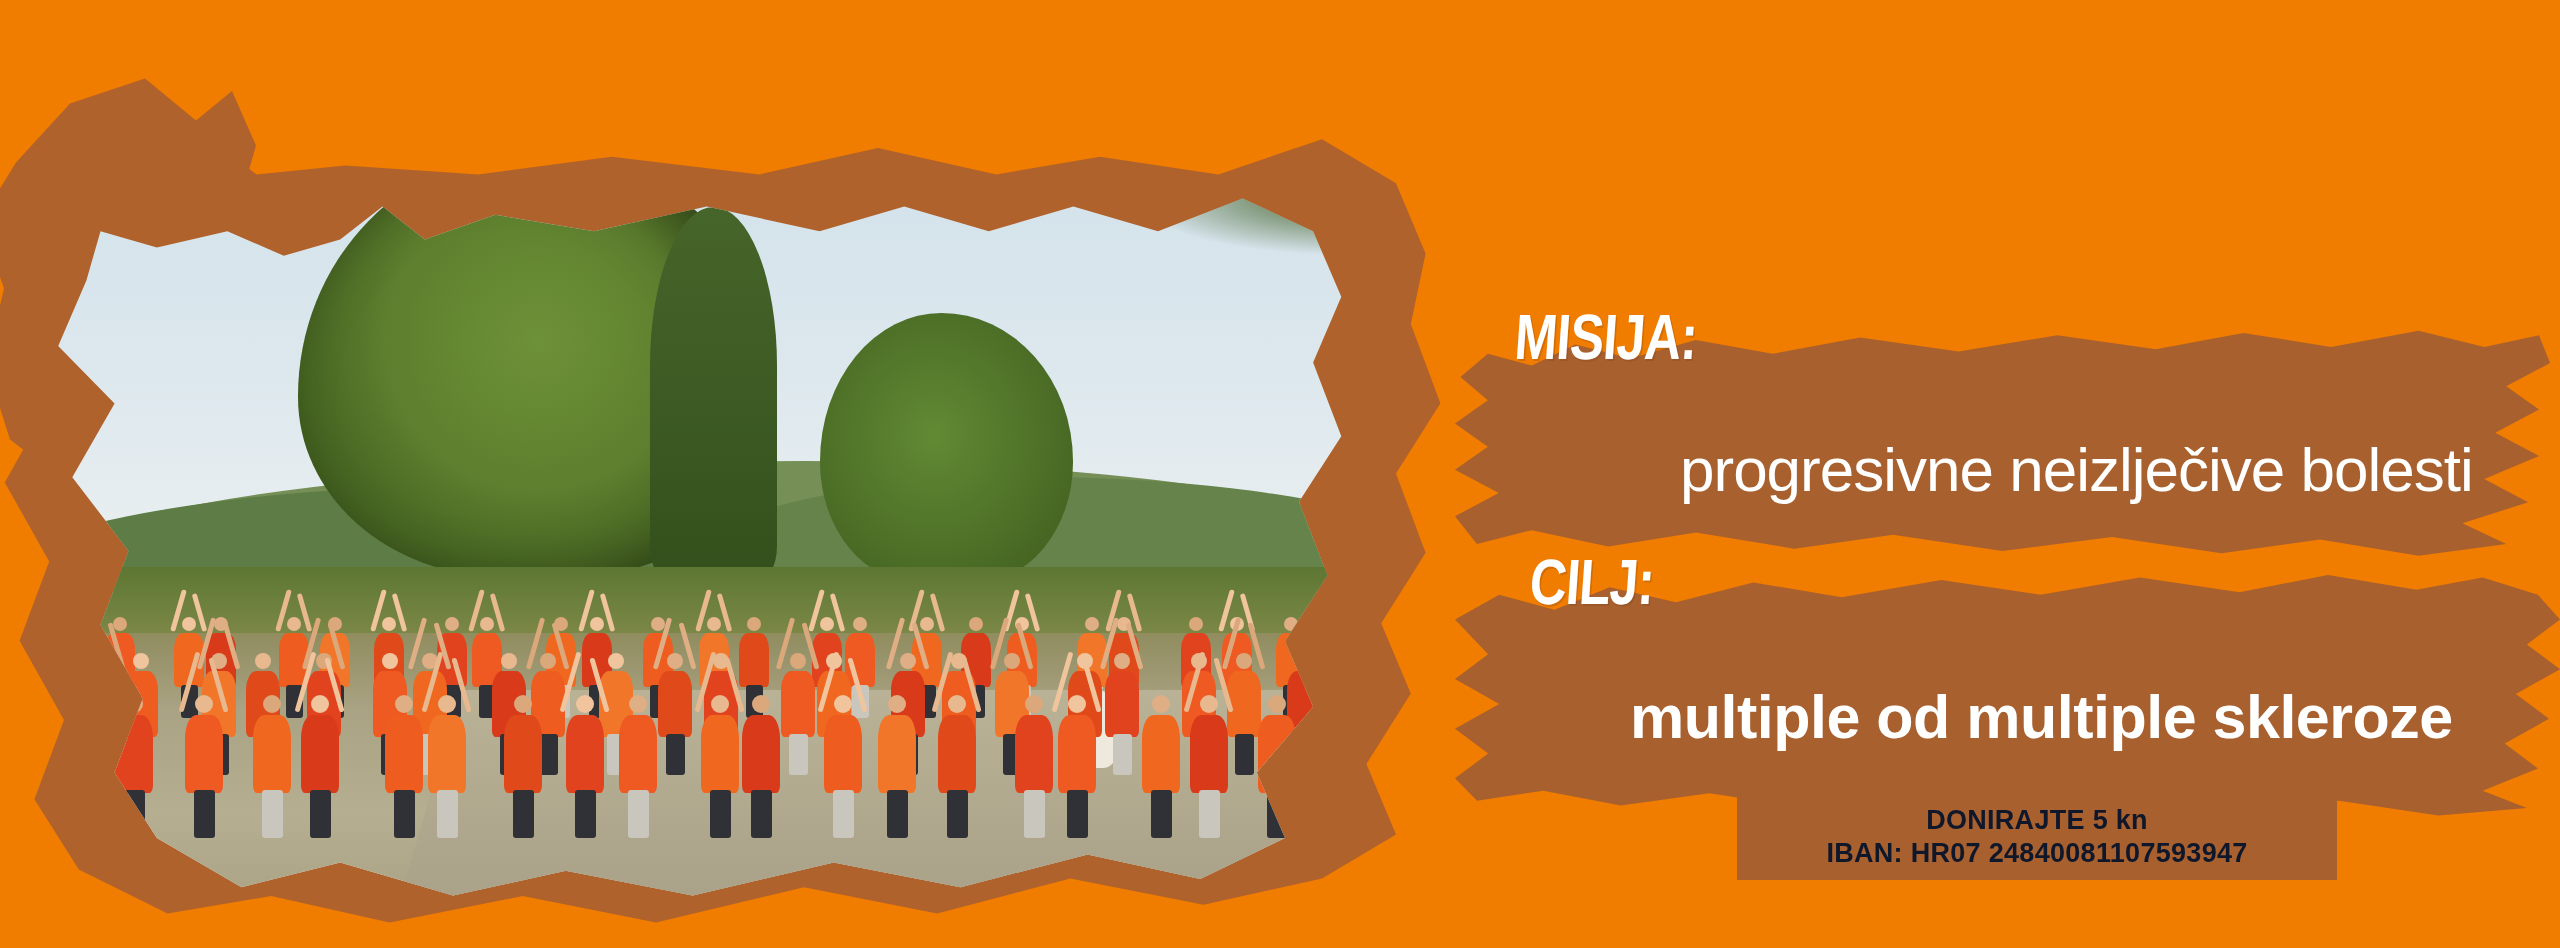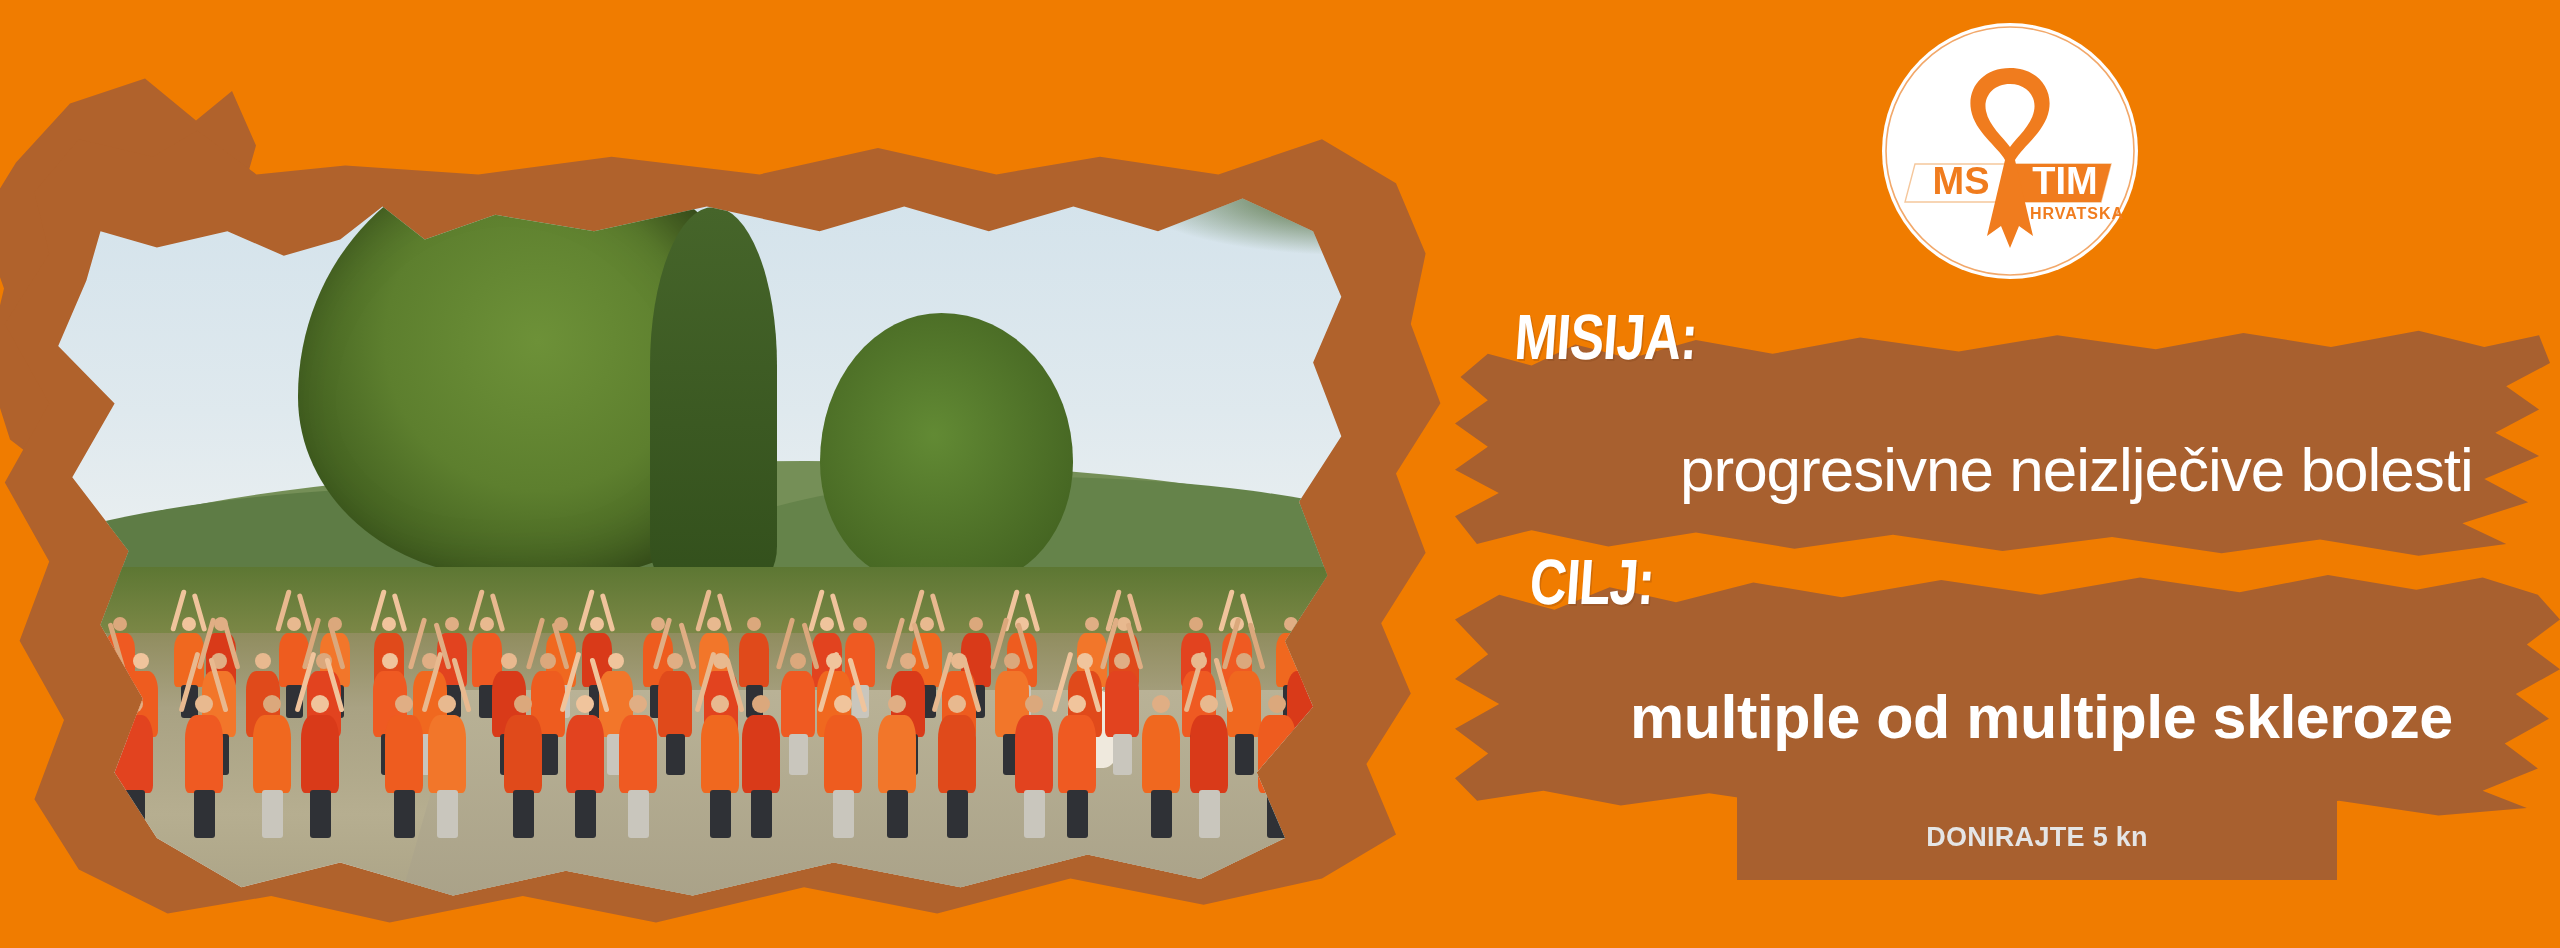--- a/index.html
+++ b/index.html
@@ -128,21 +128,21 @@
   #misija-l2{left:1680px;top:434px;font-size:62px;font-weight:400;letter-spacing:-1px;text-align:right;}
   #cilj-l1{left:1660px;top:608px;font-size:61px;font-weight:700;letter-spacing:-.5px;}
   #cilj-l2{left:1630px;top:682px;font-size:61px;font-weight:700;letter-spacing:-.5px;}
 
   
   #donate-box{
     position:absolute;left:1737px;top:794px;width:600px;height:86px;
     background:#A8602F;display:flex;flex-direction:column;
     align-items:center;justify-content:center;gap:2px;
   }
-  #donate-box .dl{color:#e5e5e5;font-weight:800;white-space:nowrap;
+  #donate-box .dl{color:#0f172a;font-weight:800;white-space:nowrap;
     font-family:"Liberation Sans",sans-serif;}
   #donate-line1{font-size:27px;letter-spacing:.3px;}
   #donate-line2{font-size:27px;letter-spacing:.3px;}
 </style>
 </head>
 <body>
 
 <div id="banner">
 
   <div id="photo-wrap">
@@ -522,53 +522,27 @@
             <div class="legs" style="width: 21px; margin-left: -10px; height: 48px; bottom: -45px; background: rgb(47, 49, 54);"></div>
           </div>
           <div class="person" style="left: 95.2665%; bottom: -4%; width: 38px; height: 78px; background: rgb(224, 74, 27); z-index: 12;">
             <div class="head" style="background: rgb(224, 174, 132); height: 18px; width: 18px; margin-left: -9px; top: -20px;"></div>
             <div class="legs" style="width: 21px; margin-left: -10px; height: 48px; bottom: -45px; background: rgb(201, 198, 189);"></div>
           </div>
         </div>
     </div>
   </div>
 
-  <div id="logo">
-    <svg viewBox="0 0 262 262" xmlns="http://www.w3.org/2000/svg">
-      <circle cx="131" cy="131" r="128" fill="#FFFFFF"></circle>
-      <circle cx="131" cy="131" r="124" fill="none" stroke="#F2A86A" stroke-width="1.6"></circle>
-      <circle cx="131" cy="131" r="117" fill="#FFFFFF"></circle>
-
-      <path d="M36 144 L232 144 L222 182 L26 182 Z" fill="#FFFFFF" stroke="#F5C79C" stroke-width="1.4"></path>
-      <path d="M134 144 L232 144 L222 182 L124 182 Z" fill="#F07C1E"></path>
-
-      <g fill="#F07C1E">
-        <path d="M131 48
-                 C 104 48, 88 68, 92 90
-                 C 96 112, 118 126, 126 140
-                 L 108 216 L 122 206 L 131 228 L 140 206 L 154 216 L 136 140
-                 C 144 126, 166 112, 170 90
-                 C 174 68, 158 48, 131 48 Z
-                 M131 64
-                 C 148 64, 158 77, 155 91
-                 C 152 106, 138 117, 131 127
-                 C 124 117, 110 106, 107 91
-                 C 104 77, 114 64, 131 64 Z"></path>
-      </g>
-      <text x="82" y="174" text-anchor="middle" font-family="Liberation Sans, sans-serif" font-size="38" font-weight="800" fill="#F07C1E">MS</text>
-      <text x="186" y="174" text-anchor="middle" font-family="Liberation Sans, sans-serif" font-size="38" font-weight="800" fill="#FFFFFF">TIM</text>
-      <text x="198" y="199" text-anchor="middle" font-family="Liberation Sans, sans-serif" font-size="16" font-weight="800" letter-spacing="1" fill="#F07C1E">HRVATSKA</text>
-    </svg>
-  </div>
 
   <div id="brush-misija" class="brush"></div>
   <div id="misija-kicker" class="kicker">MISIJA:</div>
   <div id="misija-l2" class="body-line">progresivne neizlječive bolesti</div>
 
   <div id="brush-cilj" class="brush"></div>
   <div id="cilj-kicker" class="kicker">CILJ:</div>
   <div id="cilj-l2" class="body-line">multiple od multiple skleroze</div>
 
   <div id="donate-box">
     <div id="donate-line1" class="dl">DONIRAJTE 5 kn</div>
+    <div id="donate-line2" class="dl">IBAN: HR07 24840081107593947</div>
   </div>
 
 </div>
 
 </body></html>

